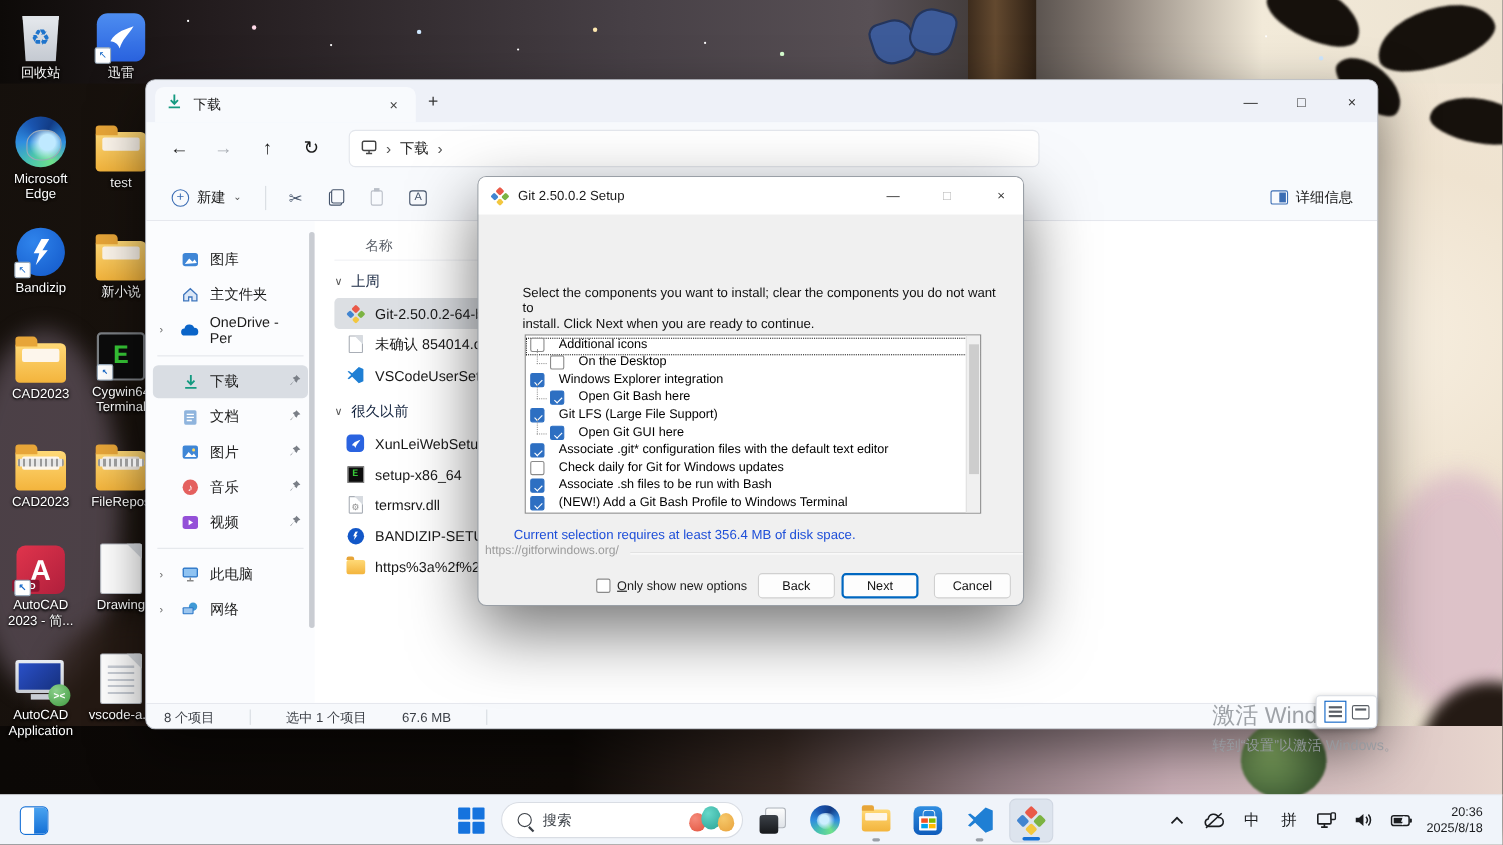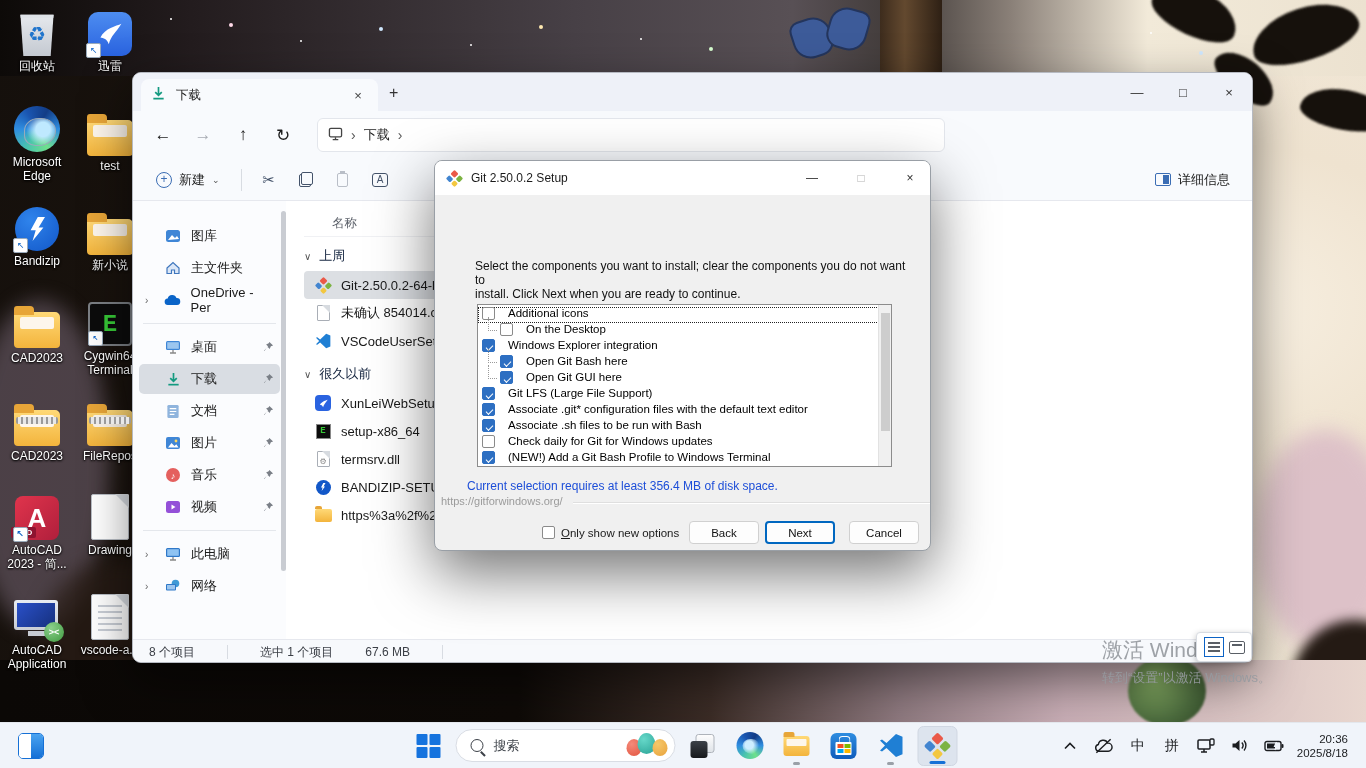--- a/index.html
+++ b/index.html
@@ -438,34 +438,20 @@
       <div class="sitem">
         <span class="chev">›</span>
         <span class="smi">
             <svg width="17" height="12" viewBox="0 0 17 12">
               <path d="M4 11a3.2 3.2 0 0 1-.3-6.4A4.6 4.6 0 0 1 12.5 4 3.5 3.5 0 0 1 13 11Z" fill="#0a64c8"></path>
             </svg>
           </span>
         <span>OneDrive - Per</span>
       </div>
       <div class="sdiv"></div>
-      <div class="sitem">
-        <span class="chev"></span>
-        <span class="smi">
-            <svg width="16" height="14" viewBox="0 0 16 14">
-              <rect x="1" y="1" width="14" height="9" rx="1.5" fill="#3f86d6"></rect>
-              <rect x="2.2" y="2.2" width="11.6" height="6.6" fill="#9cc6ef"></rect>
-              <path d="M5 13h6M8 10v3" stroke="#888" stroke-width="1.3"></path>
-            </svg>
-          </span>
-        <span>桌面</span>
-        <span class="pin"><svg width="11" height="11" viewBox="0 0 12 12">
-              <path d="M7 1 11 5 8.6 5.8 7.2 8.6 5 6.4 1.5 11 1 10.5 5.6 6 3.4 3.8 6.2 2.4Z" fill="#7a7f87"></path>
-            </svg></span>
-      </div>
       <div class="sitem sel">
         <span class="chev"></span>
         <span class="smi">
             <svg width="15" height="15" viewBox="0 0 16 16">
               <path d="M8 1v9M4.5 6.5 8 10l3.5-3.5" stroke="#149a80" stroke-width="1.8" fill="none"></path>
               <path d="M2.5 13.5h11" stroke="#149a80" stroke-width="1.8"></path>
             </svg>
           </span>
         <span>下载</span>
         <span class="pin"><svg width="11" height="11" viewBox="0 0 12 12">
@@ -661,39 +647,39 @@
       <span>On the Desktop</span>
     </div>
     <div class="crow">
       <span class="cb checked"></span>
       <span>Windows Explorer integration</span>
     </div>
     <div class="crow child">
       <span class="cb checked"></span>
       <span>Open Git Bash here</span>
     </div>
+    <div class="crow">
+      <span class="cb checked"></span>
+      <span>Git LFS (Large File Support)</span>
+    </div>
     <div class="crow child">
       <span class="cb checked"></span>
       <span>Open Git GUI here</span>
     </div>
     <div class="crow">
       <span class="cb checked"></span>
-      <span>Git LFS (Large File Support)</span>
+      <span>Associate .git* configuration files with the default text editor</span>
     </div>
     <div class="crow">
-      <span class="cb checked"></span>
-      <span>Associate .git* configuration files with the default text editor</span>
+      <span class="cb"></span>
+      <span>Check daily for Git for Windows updates</span>
     </div>
     <div class="crow">
       <span class="cb checked"></span>
       <span>Associate .sh files to be run with Bash</span>
-    </div>
-    <div class="crow">
-      <span class="cb"></span>
-      <span>Check daily for Git for Windows updates</span>
     </div>
     <div class="crow">
       <span class="cb checked"></span>
       <span>(NEW!) Add a Git Bash Profile to Windows Terminal</span>
     </div>
 
     <div class="lscroll">
         <div class="lthumb"></div>
       </div>
   </div>

